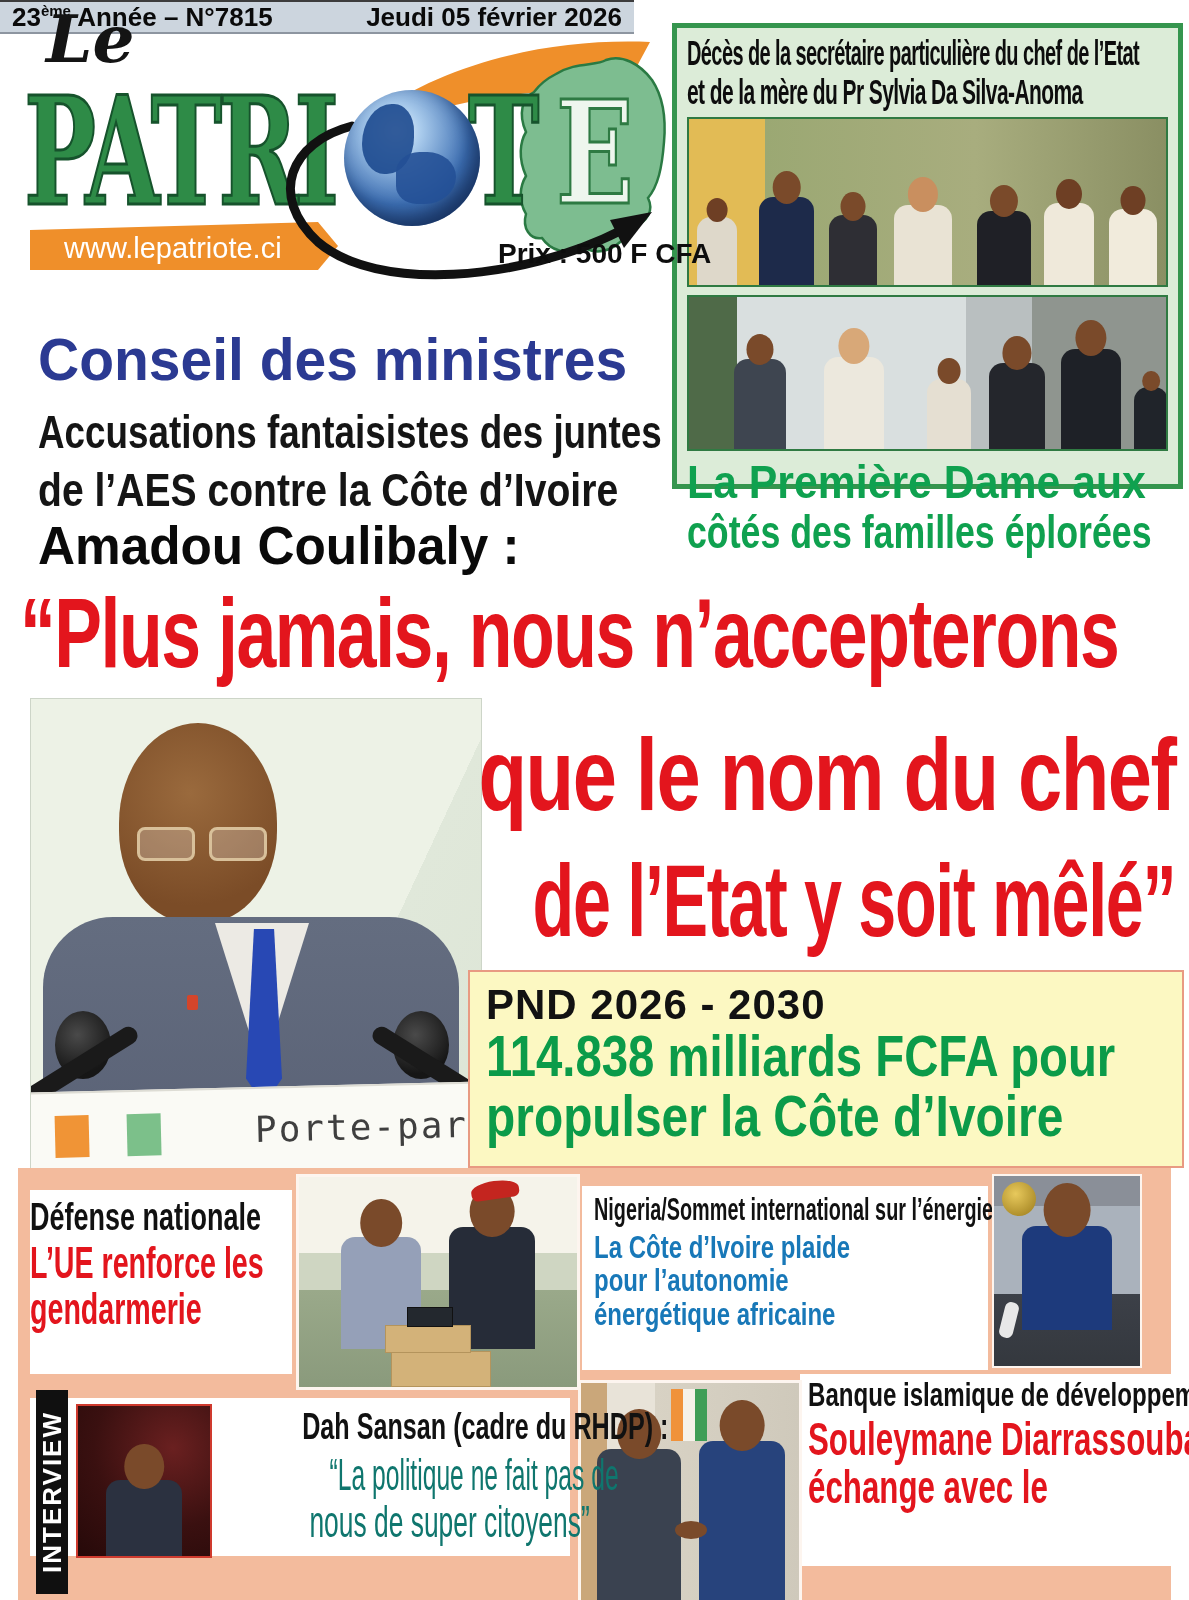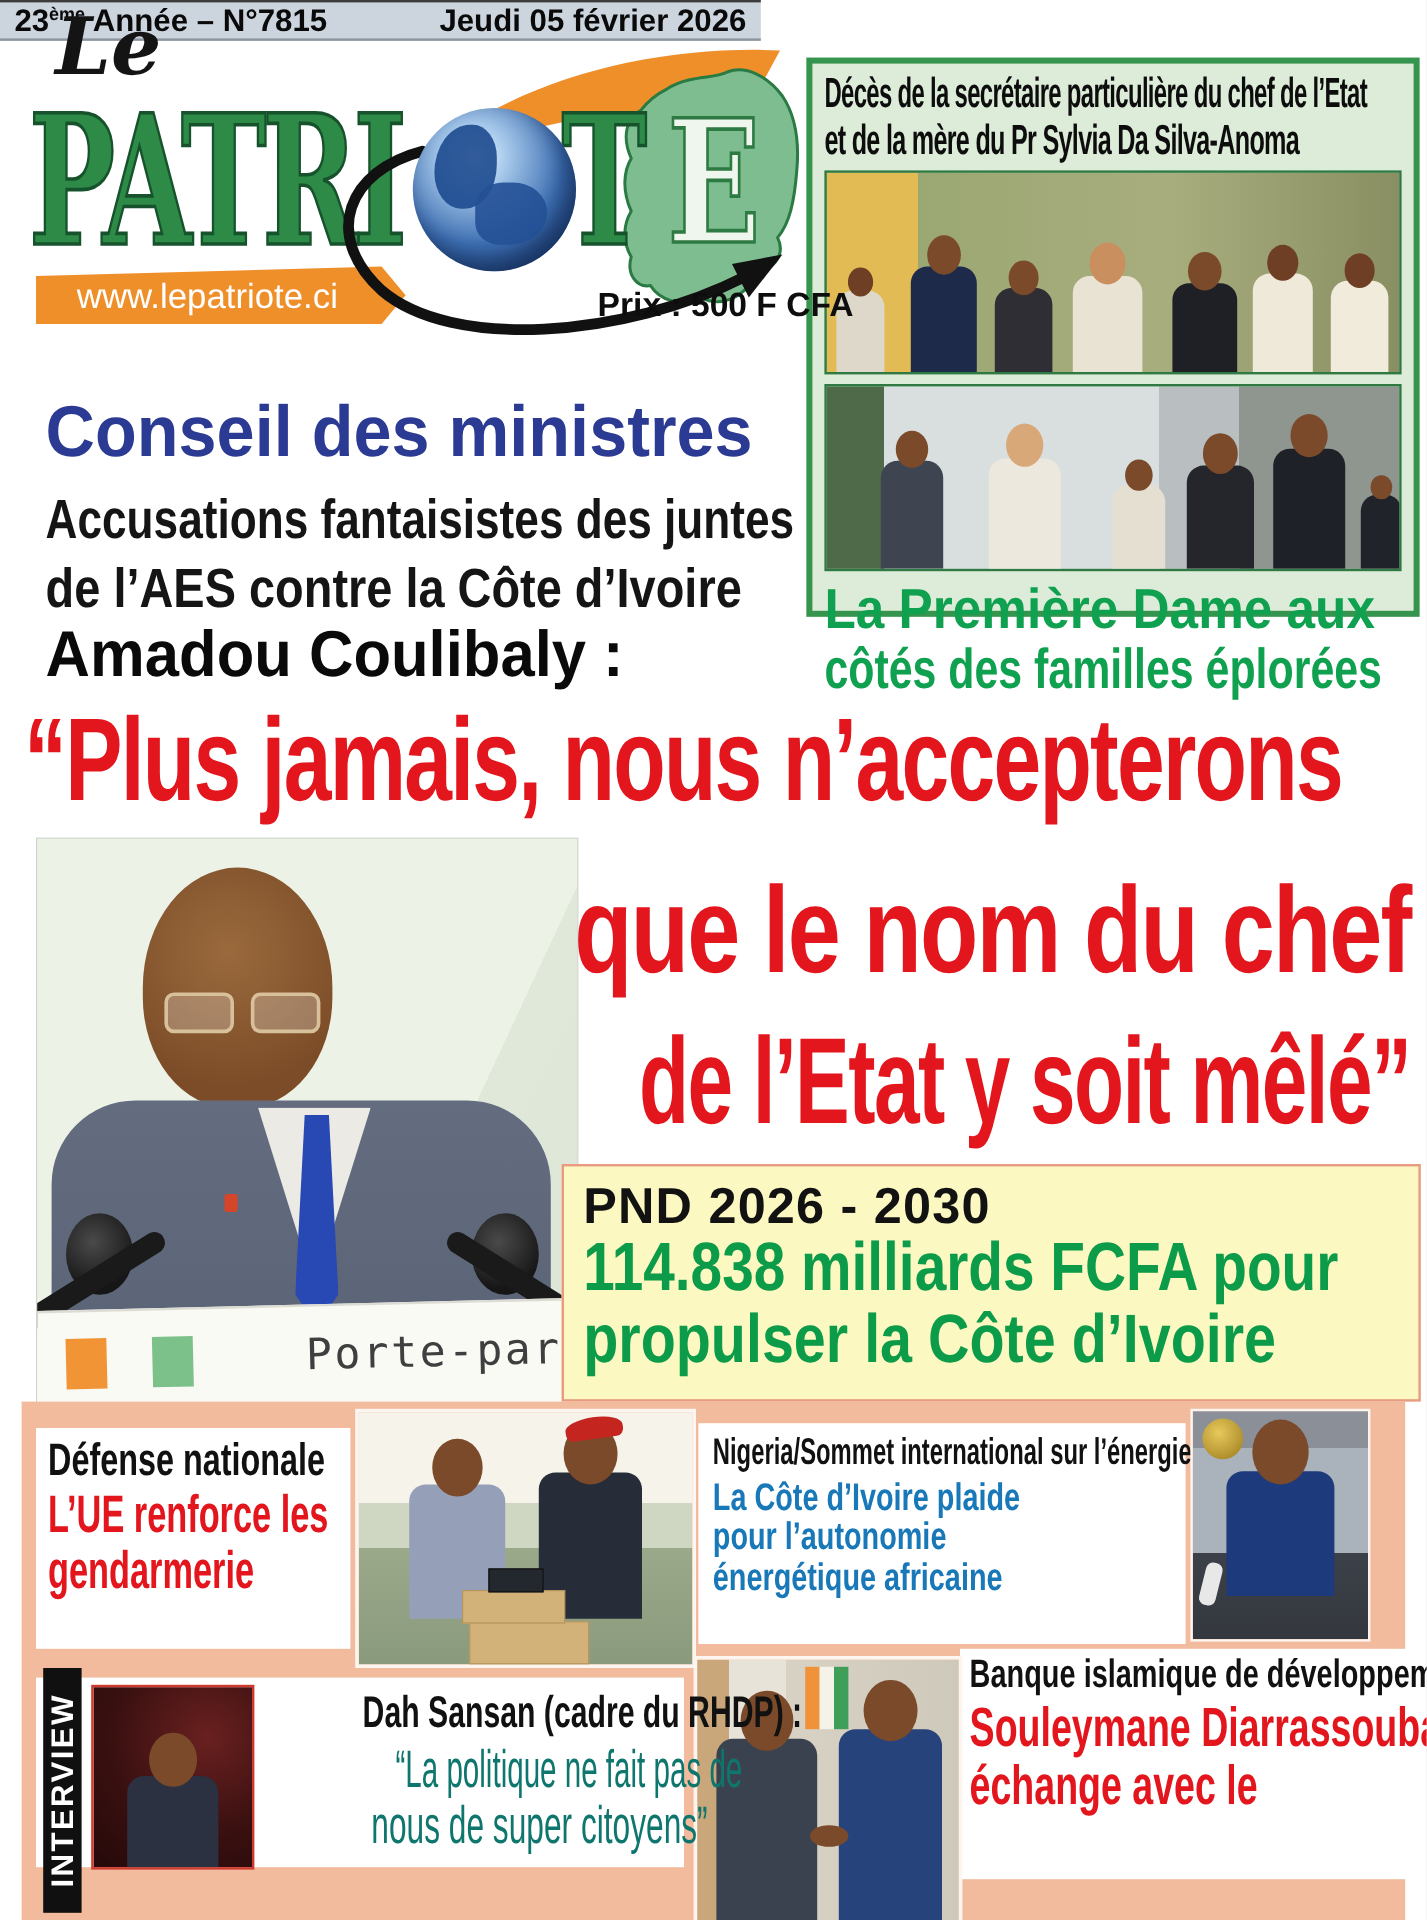--- a/index.html
+++ b/index.html
@@ -27,21 +27,21 @@
   .globe::after{content:"";position:absolute;left:52px;top:62px;width:60px;height:52px;background:#235096;
          border-radius:45% 55% 60% 40%;opacity:.9;}
   .www-text{left:64px;top:232px;font-size:29px;font-weight:normal;color:#ffffff;z-index:3;}
   .prix{left:498px;top:238px;font-size:28px;font-weight:800;color:#0d0d0d;z-index:3;}
   .datebar{left:26px;top:280px;width:634px;height:34px;background:#ccd5de;border-top:2px solid #3c3c3c;
            border-bottom:2px solid #8d95a0;z-index:3;display:flex;justify-content:space-between;
            align-items:center;padding:0 12px;box-sizing:border-box;font-weight:bold;font-size:26px;color:#0a0a0a;}
   .datebar sup{font-size:15px;}
 
   
-  .deces-box{left:672px;top:48px;width:511px;height:466px;box-sizing:border-box;border:5px solid #35954e;
+  .deces-box{left:672px;top:23px;width:511px;height:466px;box-sizing:border-box;border:5px solid #35954e;
              background:#dcecd8;z-index:1;padding:6px 10px;}
   .deces-h{font-size:35px;font-weight:800;color:#0d0d0d;line-height:1.1;letter-spacing:-1px;}
   .photo-frame{position:relative;overflow:hidden;border:2px solid #2f7a42;background:#9ba873;}
   .deces-caption{font-size:47px;font-weight:800;color:#0fa14f;line-height:1.06;margin-top:6px;}
 
   
   .p{position:absolute;border-radius:14px 14px 0 0;background:var(--suit,#1c2742);
      width:var(--w,46px);height:var(--h,60px);}
   .p::before{content:"";position:absolute;top:calc(var(--w) * -0.48);left:50%;transform:translateX(-50%);
      width:calc(var(--w) * 0.52);height:calc(var(--w) * 0.6);border-radius:50%;background:var(--skin,#7a4a2a);}
@@ -203,21 +203,21 @@
   </div>
 
   <div class="abs pnd-box">
     <div class="pnd-kicker">PND 2026 - 2030</div>
     <div class="pnd-line"><span class="cx ox-l" style="transform:scaleX(.83);">114.838 milliards FCFA pour</span></div>
     <div class="pnd-line"><span class="cx ox-l" style="transform:scaleX(.84);">propulser la Côte d’Ivoire</span></div>
   </div>
 
   <div class="abs salmon"></div>
 
-  <div class="card" style="left:30px;top:1190px;width:262px;height:184px;padding:8px 10px;">
+  <div class="card" style="left:30px;top:1190px;width:262px;height:184px;padding:8px 0;">
     <div class="k-black" style="font-size:38px;"><span class="cx ox-l" style="transform:scaleX(.71);">Défense nationale</span></div>
     <div class="red-lines" style="font-size:44px;margin-top:2px;">
       <div><span class="cx ox-l" style="transform:scaleX(.65);">L’UE renforce les</span></div>
       <div><span class="cx ox-l" style="transform:scaleX(.65);">gendarmerie</span></div>
     </div>
   </div>
 
   <div class="ph ph-gendarmerie">
     <div class="p" style="left:42px;bottom:38px;--w:80px;--h:112px;--suit:#95a0b8;"></div>
     <div class="p" style="left:150px;bottom:38px;--w:86px;--h:122px;--suit:#262c38;"></div>

